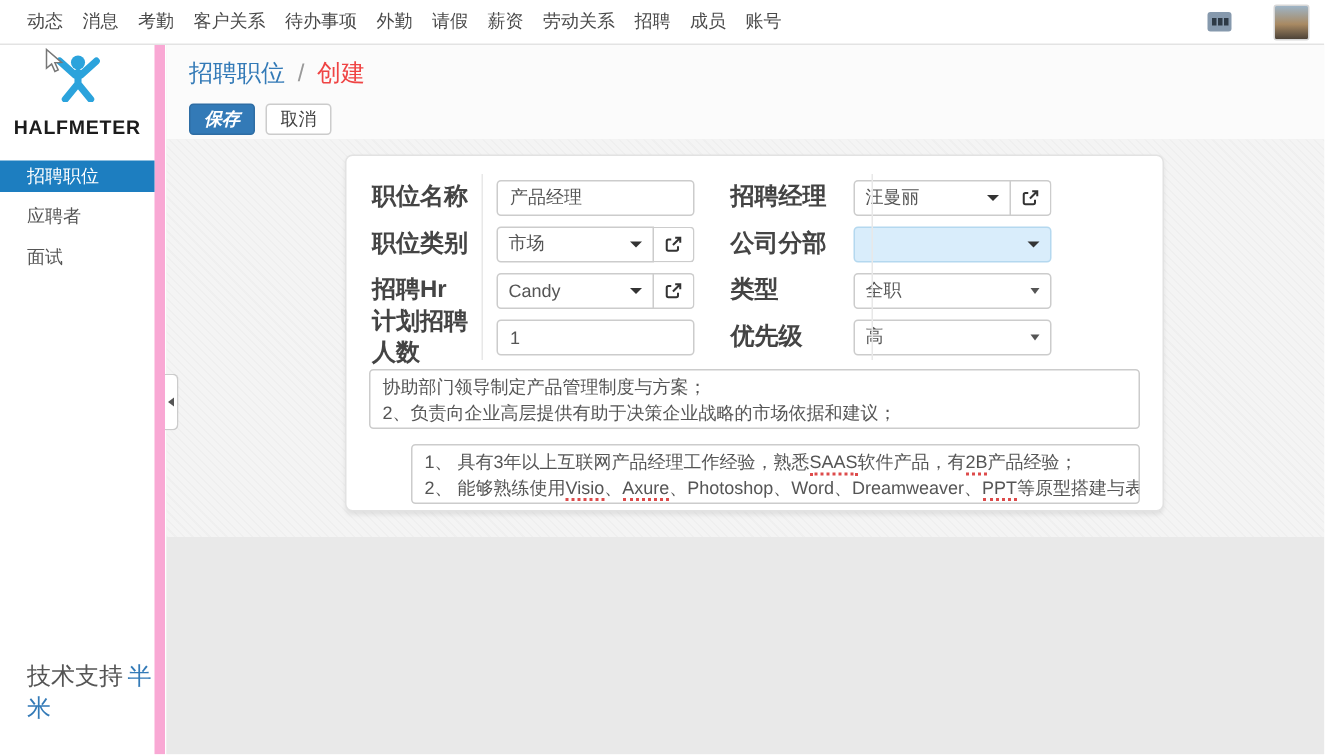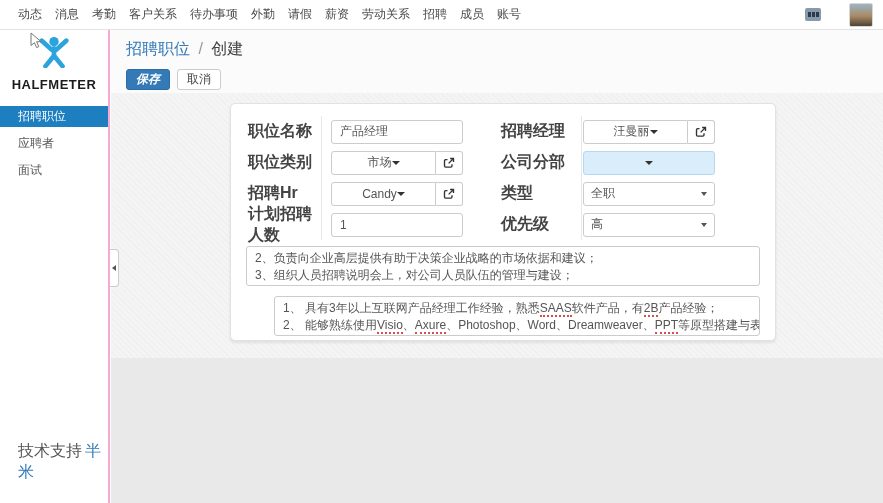--- a/index.html
+++ b/index.html
@@ -14,21 +14,21 @@
   .topnav .nav-item { font-size:12px; color:#4a4a4a; cursor:pointer; white-space:nowrap; }
   .topnav .spacer { flex:1; }
   .chat-icon { width:16px; height:13px; background:#8699ad; border-radius:2px; display:flex;
                align-items:center; justify-content:center; gap:1px; margin-right:28px; }
   .chat-icon i { display:block; width:3px; height:5px; background:#2e3a46; }
   .avatar { width:24px; height:24px; border-radius:2px; border:1px solid #d7d7d7;
             background:linear-gradient(180deg,#9db4c6 0%,#b9乙 0%,#a98a63 55%,#4d4338 100%); }
 
   
   .sidebar { position:absolute; top:30px; left:0; width:110px; height:473px; background:#fff;
-             border-right:2px solid #f9a8d4; }
+             border-right:7px solid #f9a8d4; }
   .logo { padding-top:6px; text-align:center; }
   .logo-text { font-size:19px; font-weight:bold; font-variant:small-caps; letter-spacing:.5px;
                color:#1c1c1c; line-height:22px; }
   .menu { margin-top:12px; }
   .menu-item { height:21px; line-height:21px; font-size:12px; color:#555; padding-left:18px;
                cursor:pointer; margin-bottom:6px; }
   .menu-item.active { background:#1d7ec0; color:#fff; }
   .sidebar-footer { position:absolute; bottom:20px; left:18px; font-size:16px; color:#555;font-family:Liberation Mono, monospace; }
   .sidebar-footer a { color:#337ab7; text-decoration:none; margin-left:3px; cursor:pointer; }
 
@@ -39,45 +39,45 @@
                        border-right:4px solid #555; }
 
   .cursor { position:absolute; top:32px; left:30px; z-index:50; pointer-events:none; }
 
   
   .main { position:absolute; top:30px; left:111px; width:772px; height:473px; background:#e9e9e9; }
   .page-header { height:63px; background:#fbfbfb; padding:9px 0 0 15px; }
   .breadcrumb { font-size:16px; }
   .breadcrumb .bc-link { color:#337ab7; cursor:pointer; }
   .breadcrumb .bc-sep { color:#999; margin:0 4px; }
-  .breadcrumb .bc-cur { color:#404040; }
+  .breadcrumb .bc-cur { color:#ef4444; }
   .btn-row { margin-top:9px; display:flex; gap:7px; }
   .btn { font-size:12px; height:21px; padding:0 9px; border-radius:3px; cursor:pointer;
          display:inline-flex; align-items:center; }
   .btn-save { background:#337ab7; border:1px solid #2e6da4; color:#fff; font-weight:bold; font-style:italic; }
   .btn-cancel { background:#fff; border:1px solid #ccc; color:#444; }
 
   .form-band { height:265px; background:#f4f4f4;
     background-image:repeating-linear-gradient(45deg, rgba(0,0,0,0.02) 0 1px, transparent 1px 4px); }
   .lower-band { height:145px; background:#e9e9e9; }
 
   
   .card { position:relative; margin-left:119px; top:10px; width:546px; height:238px; background:#fff;
           border:1px solid #e2e2e2; border-radius:5px; box-shadow:0 2px 3px rgba(0,0,0,0.08); padding-top:12px; }
   .vdiv { position:absolute; top:12px; width:1px; height:124px; background:#e8e8e8; }
   .vdiv.d1 { left:90px; } .vdiv.d2 { left:350px; }
   .frow { display:flex; align-items:center; height:31px; }
   .lbl { font-size:16px; font-weight:bold; color:#444; }
   .lbl1 { width:90px; padding-left:17px; }
-  .lbl2 { width:72px; margin-left:38px; }
+  .lbl2 { width:72px; margin-left:24px; }
   .fld { width:132px; margin-left:10px; display:flex; }
   .tin { width:100%; height:24px; border:1px solid #ccc; border-radius:3px; background:#fff;
          font-size:12px; color:#555; padding:0 8px; font-family:inherit; }
   .combo-sel { flex:1; height:24px; border:1px solid #ccc; border-radius:3px; background:#fff;
-               display:flex; align-items:center; justify-content:center; padding:0 7px;
+               display:flex; align-items:center; justify-content:space-between; padding:0 7px;
                font-size:12px; color:#555; cursor:pointer; }
   .combo-sel.grouped { border-radius:3px 0 0 3px; }
   .caret { width:0; height:0; border-left:4px solid transparent; border-right:4px solid transparent;
            border-top:4px solid #333; }
   .caret-sm { border-left-width:3px; border-right-width:3px; border-top-width:4px; border-top-color:#555; }
   .link-btn { width:27px; height:24px; border:1px solid #ccc; border-left:none; border-radius:0 3px 3px 0;
               background:#fff; display:flex; align-items:center; justify-content:center; cursor:pointer; }
   .combo-hl { background:#d9edfb; border-color:#b4d8ef; }
   .native-sel { justify-content:space-between; }
 
@@ -234,20 +234,21 @@
           <span class="lbl lbl2">优先级</span>
           <span class="fld">
             <span class="combo-sel native-sel">
               <span>高</span>
               <span class="caret caret-sm"></span>
             </span>
           </span>
         </div>
 
         <div class="ta">
+            <div class="ta-line"><span>协助部门领导制定产品管理制度与方案；</span></div>
             <div class="ta-line"><span>2、负责向企业高层提供有助于决策企业战略的市场依据和建议；</span></div>
             <div class="ta-line"><span>3、组织人员招聘说明会上，对公司人员队伍的管理与建设；</span></div>
           </div>
         <div class="ta">
             <div class="ta-line"><span>1、 具有3年以上互联网产品经理工作经验，熟悉</span><span class="misspell">SAAS</span><span>软件产品，有</span><span class="misspell">2B</span><span>产品经验；</span></div>
             <div class="ta-line"><span>2、 能够熟练使用</span><span class="misspell">Visio</span><span>、</span><span class="misspell">Axure</span><span>、Photoshop、Word、Dreamweaver、</span><span class="misspell">PPT</span><span>等原型搭建与表达工具；</span></div>
             <div class="ta-line"><span>3、 具有一定的项目管理经验，具备需求调研分析能力和良好的沟通表达能力；</span></div>
           </div>
       </div>
     </div>

